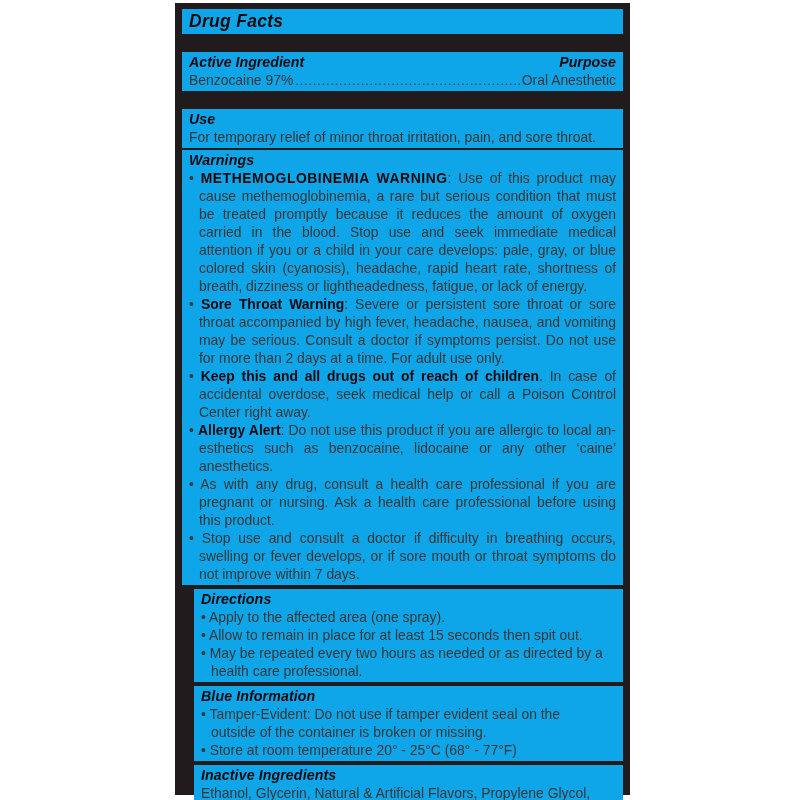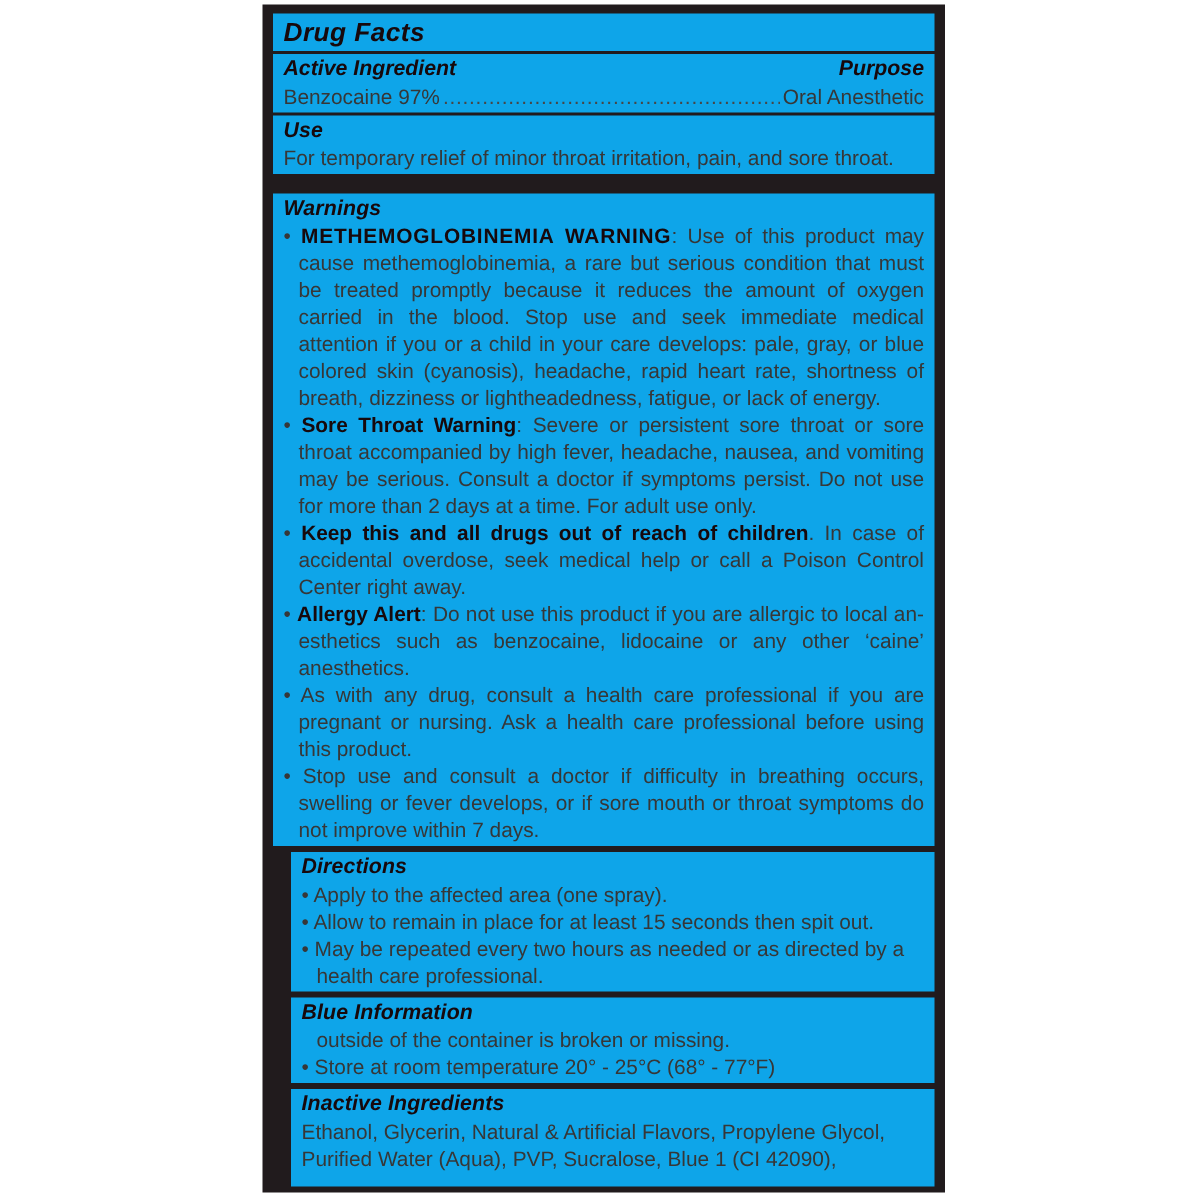--- a/index.html
+++ b/index.html
@@ -16,23 +16,23 @@
     box-sizing:border-box;
     background:#211b1d;
     padding:6px 7px 4px 7px;
     display:flex;flex-direction:column;
   }
   .box{
     background:#0ea5e9;
     padding:1px 7px 2px 7px;
   }
   .box.grow{flex:1;}
-  .gap3{margin-top:2px;}
+  .gap3{margin-top:18px;}
   .gap4{margin-top:4px;margin-left:12px;}
-  .gap5{margin-top:13px;}
+  .gap5{margin-top:2px;}
 
   .title{
     font-size:17.5px;line-height:21px;
     font-weight:bold;font-style:italic;
     color:#17090c;letter-spacing:.3px;
     padding-top:1px;
   }
   .sec-heading{
     margin:0;
     font-size:14.2px;line-height:18px;
@@ -108,20 +108,21 @@
       <div>
           <div class="bullet"><span class="dot">• </span>Apply to the affected area (one spray).</div>
           <div class="bullet"><span class="dot">• </span>Allow to remain in place for at least 15 seconds then spit out.</div>
           <div class="bullet"><span class="dot">• </span>May be repeated every two hours as needed or as directed by a health care professional.</div>
         </div>
     </div>
 
     <div class="box gap4">
       <h2 class="sec-heading">Blue Information</h2>
       <div>
+          <div class="bullet"><span class="dot">• </span>Tamper-Evident: Do not use if tamper evident seal on the</div>
           <div class="bullet cont">outside of the container is broken or missing.</div>
           <div class="bullet"><span class="dot">• </span>Store at room temperature 20° - 25°C (68° - 77°F)</div>
         </div>
     </div>
 
     <div class="box gap4 grow">
       <h2 class="sec-heading">Inactive Ingredients</h2>
       <div>
           <div class="line">Ethanol, Glycerin, Natural &amp; Artificial Flavors, Propylene Glycol,</div>
           <div class="line">Purified Water (Aqua), PVP, Sucralose, Blue 1 (CI 42090),</div>

